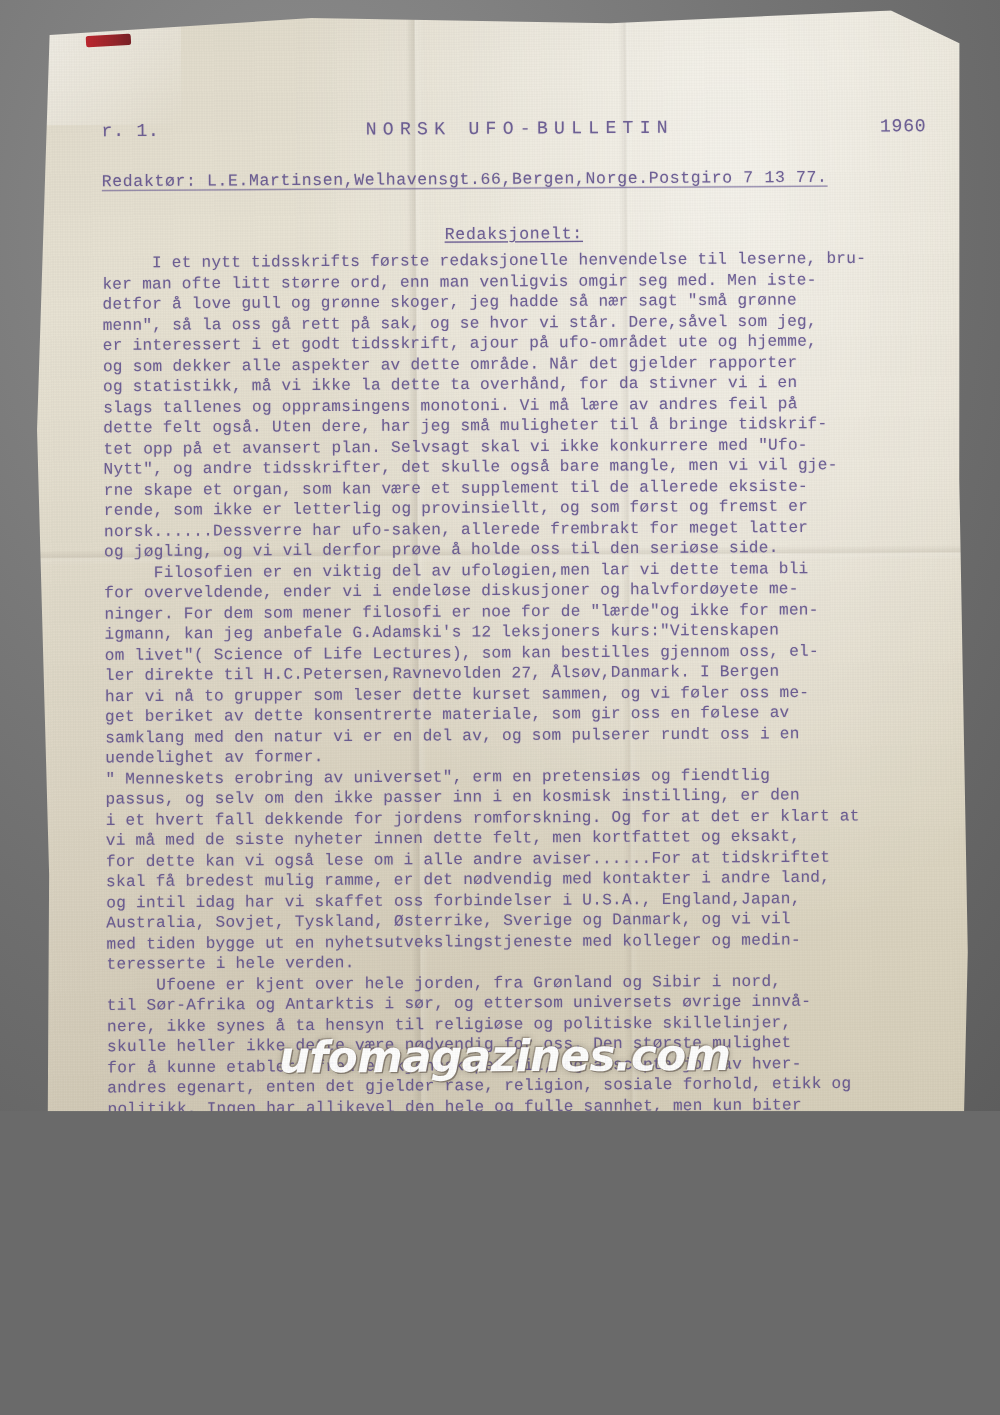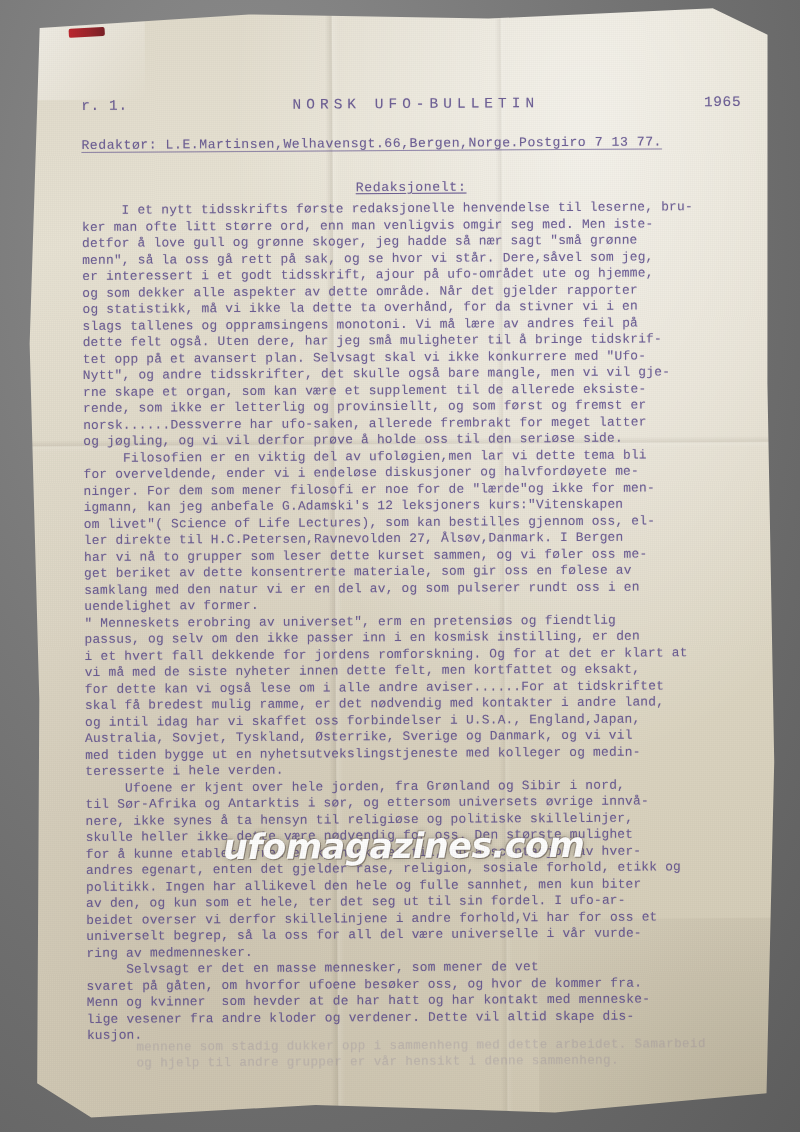--- a/index.html
+++ b/index.html
@@ -3,21 +3,21 @@
 <meta charset="utf-8">
 <style>
   html, body {
     margin: 0;
     padding: 0;
     background: #6a6a6a;
   }
   #page {
     position: relative;
     width: 800px;
-    height: 1132px;
+    height: 889px;
     overflow: hidden;
     background: #7d7d7d;
     font-family: "Liberation Mono", "DejaVu Sans Mono", monospace;
   }
 
   
   #backdrop {
     position: absolute;
     inset: 0;
     background:
@@ -197,21 +197,21 @@
     <div class="crease v2"></div>
     <div class="crease h1"></div>
 
     <div id="red-mark"></div>
 
     <div id="typescript">
 
       <div class="masthead">
         <span class="issue">r. 1.</span>
         <span class="title">NORSK UFO-BULLETIN</span>
-        <span class="year">1965</span>
+        <span class="year">1960</span>
       </div>
 
       <div class="editor-line">Redaktør: L.E.Martinsen,Welhavensgt.66,Bergen,Norge.Postgiro 7 13 77.</div>
 
       <div class="section-heading">Redaksjonelt:</div>
 
       <div id="body-text">     I et nytt tidsskrifts første redaksjonelle henvendelse til leserne, bru-
 ker man ofte litt større ord, enn man venligvis omgir seg med. Men iste-
 detfor å love gull og grønne skoger, jeg hadde så nær sagt "små grønne
 menn", så la oss gå rett på sak, og se hvor vi står. Dere,såvel som jeg,

